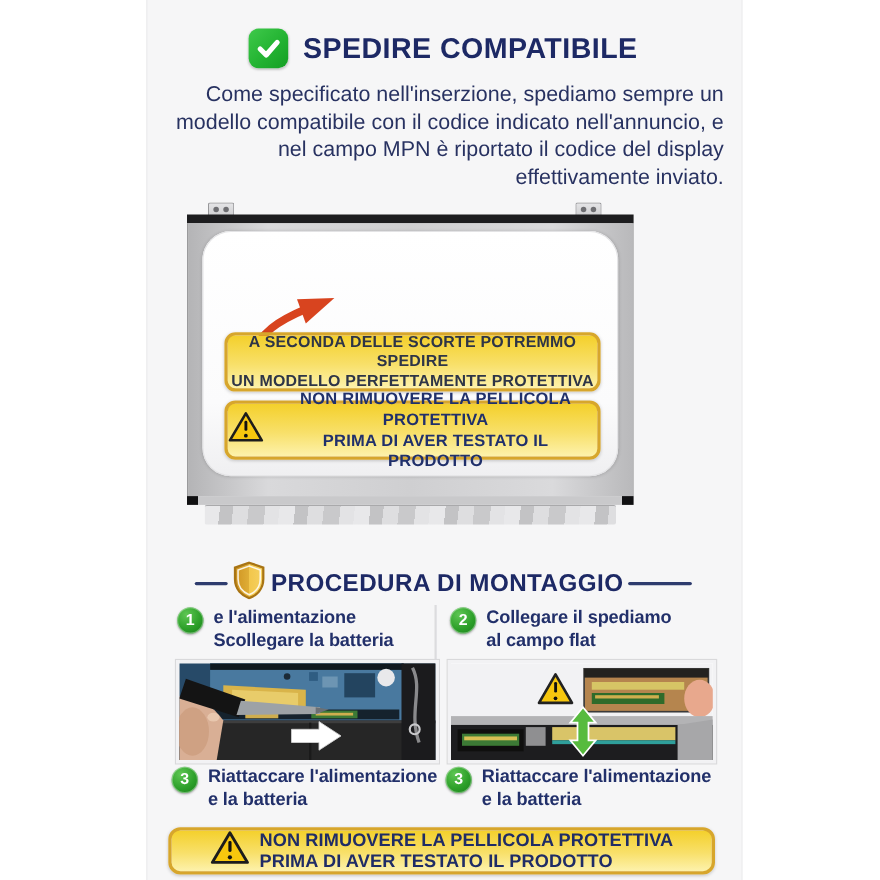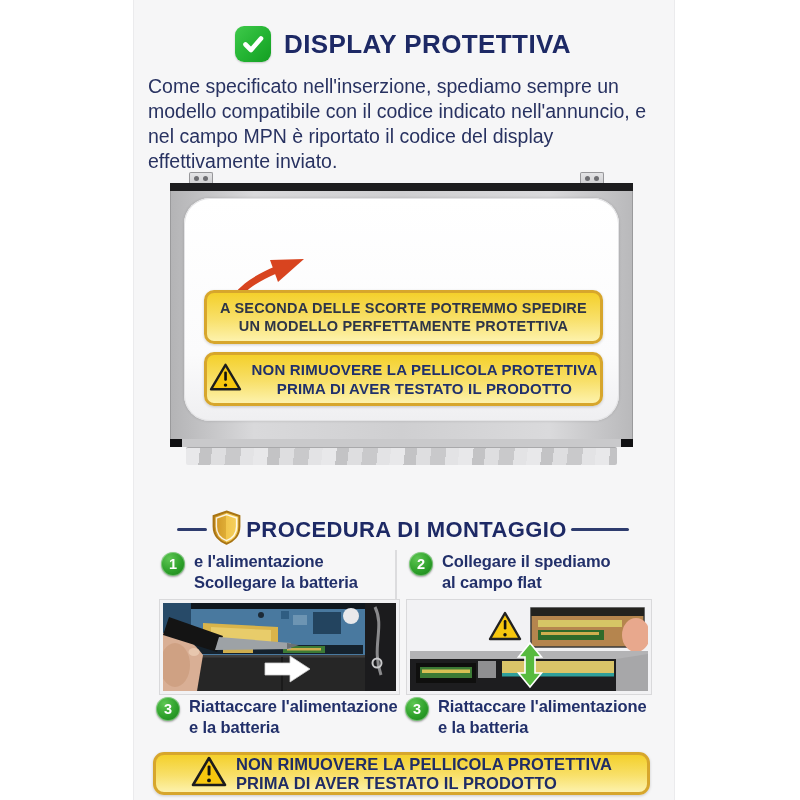--- a/index.html
+++ b/index.html
@@ -12,24 +12,24 @@
     position:absolute;left:133px;top:0;width:540px;height:800px;
     background:#f6f6f7;border-left:1px solid #ebebed;border-right:1px solid #ebebed;
   }
   
   .header{position:absolute;left:133px;top:26px;width:540px;display:flex;justify-content:center;align-items:center;gap:13px;}
   .check-badge{width:36px;height:36px;border-radius:9px;flex:0 0 auto;
     background:linear-gradient(135deg,#3fc94b 0%,#23b332 55%,#149e23 100%);
     display:flex;align-items:center;justify-content:center;box-shadow:0 1px 2px rgba(0,0,0,.2);}
   .page-title{font-size:26px;font-weight:800;color:#1d2965;letter-spacing:.4px;}
   
-  .intro{position:absolute;left:148px;top:74px;width:510px;text-align:left;
+  .intro{position:absolute;left:148px;top:74px;width:510px;text-align:right;
     font-size:19.5px;line-height:25px;color:#283261;font-weight:500;}
   
-  .panel{position:absolute;left:170px;top:172px;width:463px;height:292px;}
+  .panel{position:absolute;left:170px;top:184px;width:406px;height:292px;}
   .bracket{position:absolute;top:0;width:24px;height:18px;
     background:linear-gradient(180deg,#e4e4e6,#c5c5c7);border:1px solid #97979a;border-bottom:none;
     border-radius:2px 2px 0 0;display:flex;justify-content:center;gap:4px;padding-top:3px;box-sizing:border-box;}
   .bracket i{width:5px;height:5px;border-radius:50%;background:#6e6e72;display:block;}
   .bracket.left{left:19px;} .bracket.right{right:29px;}
   .panel-topbar{position:absolute;left:0;top:11px;width:100%;height:8px;background:#1d1d1f;}
   .bezel{position:absolute;left:0;top:19px;width:100%;height:248px;
     background:linear-gradient(90deg,#b4b4b6 0%,#d9d9db 18%,#cfcfd1 50%,#dadadc 82%,#b9b9bb 100%);
     border-left:1px solid #9a9a9c;border-right:1px solid #9a9a9c;box-sizing:border-box;}
   .screen{position:absolute;left:13px;right:13px;top:7px;bottom:18px;border-radius:26px;
@@ -84,21 +84,21 @@
 <body>
 
 <div class="content-bg"></div>
 
 <div class="header">
   <span class="check-badge">
     <svg width="24" height="24" viewBox="0 0 24 24">
         <path d="M4.5 12.5 L10 18 L20 6.5" fill="none" stroke="#ffffff" stroke-width="4.6" stroke-linecap="round" stroke-linejoin="round"></path>
       </svg>
   </span>
-  <span class="page-title">DISPLAY PROTETTIVA</span>
+  <span class="page-title">SPEDIRE COMPATIBILE</span>
 </div>
 
 <div class="intro">Come specificato nell'inserzione, spediamo sempre un modello compatibile con il codice indicato nell'annuncio, e nel campo MPN è riportato il codice del display effettivamente inviato.</div>
 
 <div class="panel">
   <div class="bracket left">
       <i></i>
       <i></i>
     </div>
   <div class="bracket right">

